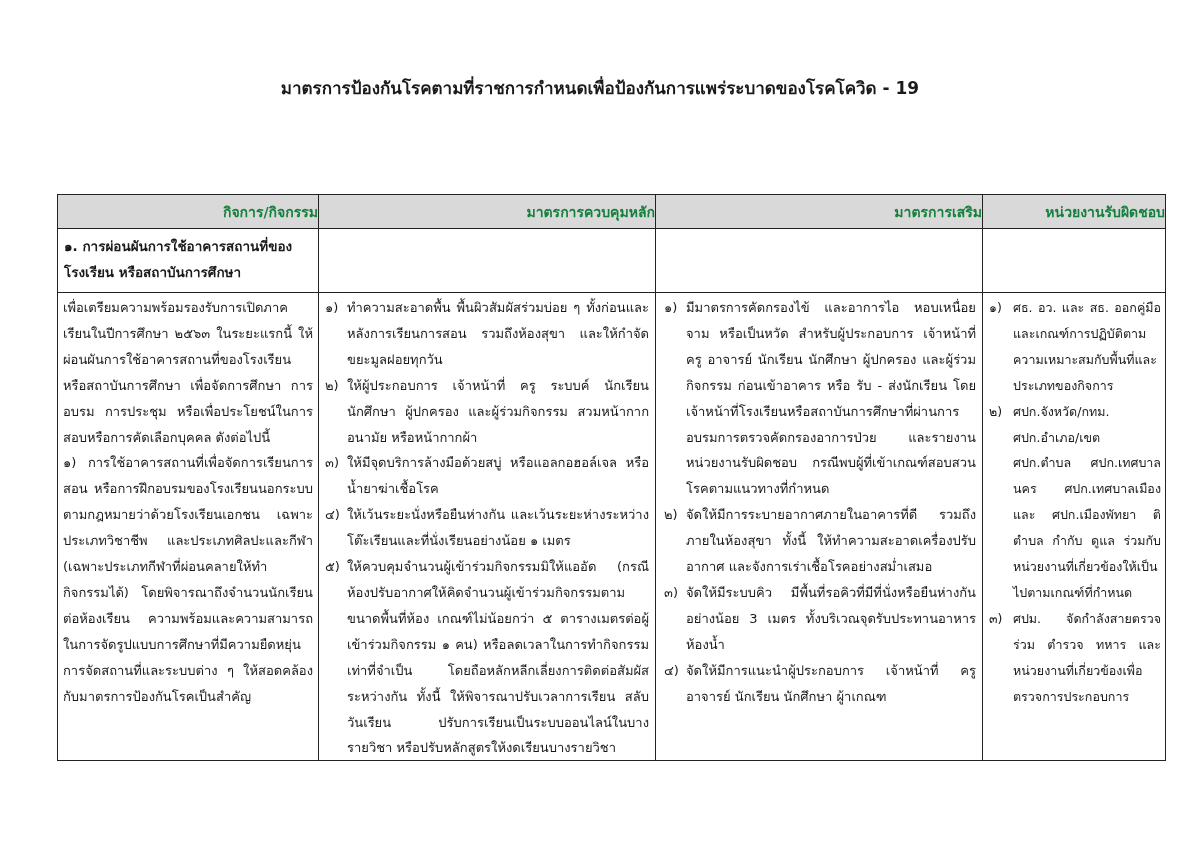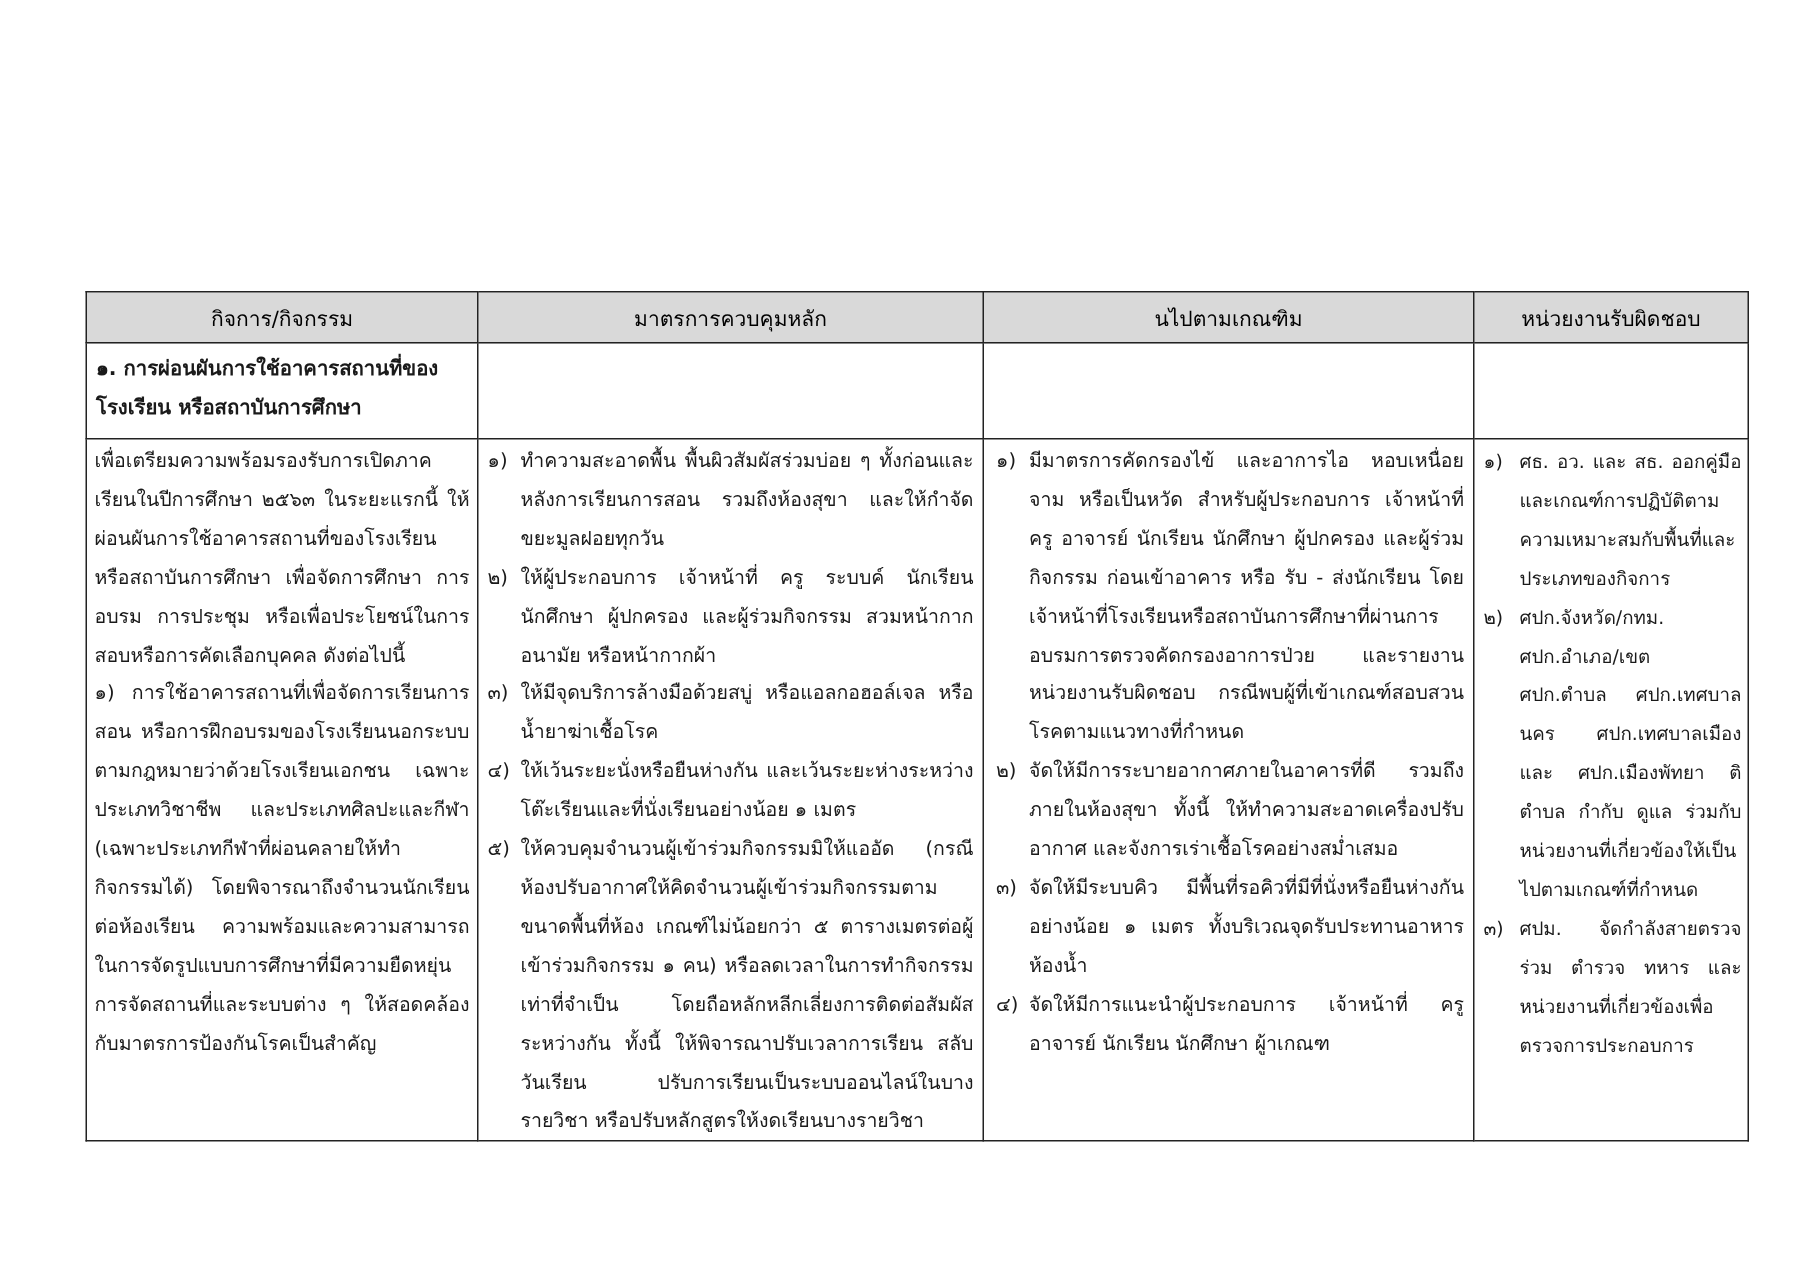--- a/index.html
+++ b/index.html
@@ -13,22 +13,22 @@
     .title-line { display: block; white-space: nowrap; }
     table.doc {
       position: absolute; top: 194px; left: 57px; width: 1108px;
       border-collapse: collapse; table-layout: fixed;
     }
     table.doc th, table.doc td {
       border: 1.5px solid #222;
       vertical-align: top;
     }
     table.doc th {
-      background: #d9d9d9; height: 34px; font-size: 14px; font-weight: normal;
-      text-align: center; vertical-align: middle; color: #000000;
+      background: #d9d9d9; height: 34px; font-size: 14px; font-weight: bold;
+      text-align: right; vertical-align: middle; color: #15803d;
     }
     .col1 { width: 261px; }
     .col2 { width: 337px; }
     .col3 { width: 327px; }
     .col4 { width: 183px; }
     .row-heading td { height: 64px; }
     .section-heading {
       font-size: 13.5px; font-weight: bold; line-height: 26px; padding: 4px 6px 0 6px;
       color: #1a1a1a;
     }
@@ -43,34 +43,35 @@
     .item .txt { flex: 1 1 auto; }
     .col2 .body-text { padding-left: 6px; padding-right: 6px; }
     .col3 .body-text { padding-left: 8px; padding-right: 6px; }
     .col4 .body-text { padding-left: 6px; padding-right: 4px; font-size: 12.5px; }
     .col4 .item .num { width: 24px; }
   </style>
 </head>
 <body>
 
 <div class="title-block">
+  <span class="title-line">มาตรการป้องกันโรคตามที่ราชการกำหนดเพื่อป้องกันการแพร่ระบาดของโรคโควิด - 19</span>
 </div>
 
 <table class="doc">
   <colgroup>
     <col class="col1">
       <col class="col2">
       <col class="col3">
       <col class="col4">
   </colgroup>
   <thead>
     <tr>
       <th>กิจการ/กิจกรรม</th>
       <th>มาตรการควบคุมหลัก</th>
-      <th>นไปตามเกณฑิม</th>
+      <th>มาตรการเสริม</th>
       <th>หน่วยงานรับผิดชอบ</th>
     </tr>
   </thead>
   <tbody>
     <tr class="row-heading">
       <td>
         <div class="section-heading">๑. การผ่อนผันการใช้อาคารสถานที่ของโรงเรียน หรือสถาบันการศึกษา</div>
       </td>
       <td></td>
       <td></td>
@@ -112,21 +113,21 @@
           <div class="item">
             <span class="num">๑)</span>
             <span class="txt">มีมาตรการคัดกรองไข้ และอาการไอ หอบเหนื่อย จาม หรือเป็นหวัด สำหรับผู้ประกอบการ เจ้าหน้าที่ ครู อาจารย์ นักเรียน นักศึกษา ผู้ปกครอง และผู้ร่วมกิจกรรม ก่อนเข้าอาคาร หรือ รับ - ส่งนักเรียน โดยเจ้าหน้าที่โรงเรียนหรือสถาบันการศึกษาที่ผ่านการอบรมการตรวจคัดกรองอาการป่วย และรายงานหน่วยงานรับผิดชอบ กรณีพบผู้ที่เข้าเกณฑ์สอบสวนโรคตามแนวทางที่กำหนด</span>
           </div>
           <div class="item">
             <span class="num">๒)</span>
             <span class="txt">จัดให้มีการระบายอากาศภายในอาคารที่ดี รวมถึงภายในห้องสุขา ทั้งนี้ ให้ทำความสะอาดเครื่องปรับอากาศ และจังการเร่าเชื้อโรคอย่างสม่ำเสมอ</span>
           </div>
           <div class="item">
             <span class="num">๓)</span>
-            <span class="txt">จัดให้มีระบบคิว มีพื้นที่รอคิวที่มีที่นั่งหรือยืนห่างกัน อย่างน้อย ๑ เมตร ทั้งบริเวณจุดรับประทานอาหาร ห้องน้ำ</span>
+            <span class="txt">จัดให้มีระบบคิว มีพื้นที่รอคิวที่มีที่นั่งหรือยืนห่างกัน อย่างน้อย 3 เมตร ทั้งบริเวณจุดรับประทานอาหาร ห้องน้ำ</span>
           </div>
           <div class="item">
             <span class="num">๔)</span>
             <span class="txt">จัดให้มีการแนะนำผู้ประกอบการ เจ้าหน้าที่ ครู อาจารย์ นักเรียน นักศึกษา ผู้าเกณฑ</span>
           </div>
         </div>
       </td>
       <td class="col4">
         <div class="cell-inner body-text">
           <div class="item">

